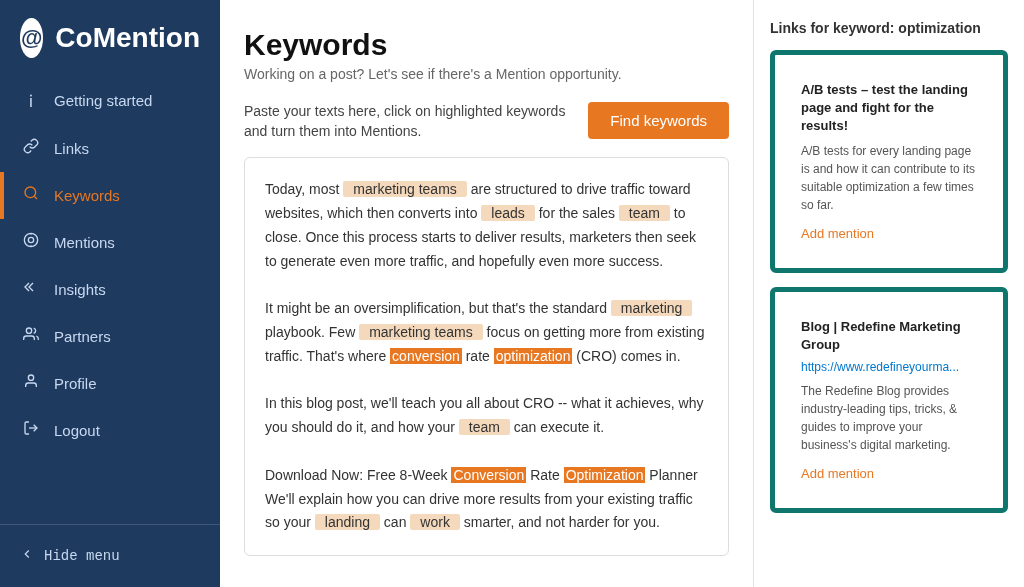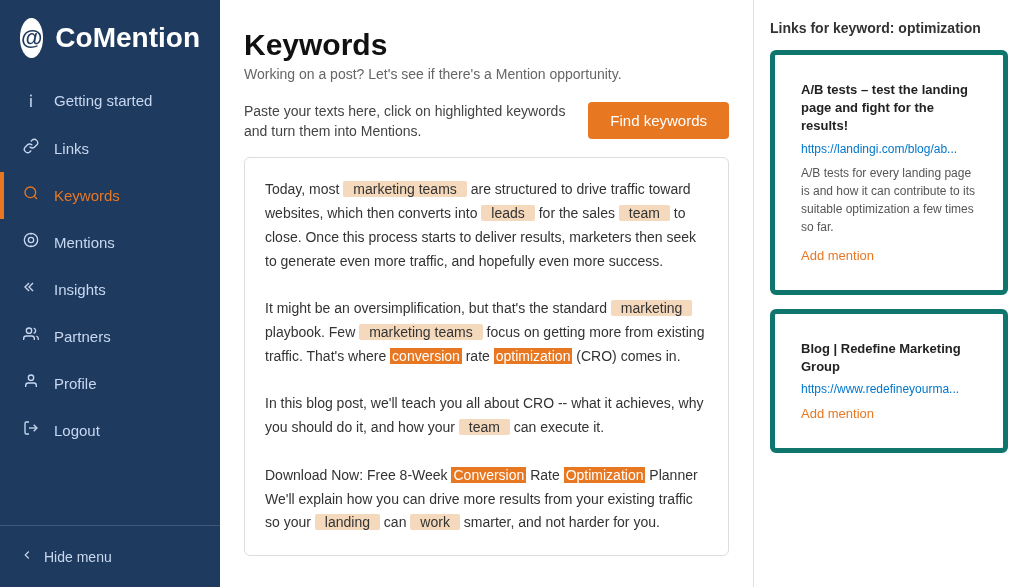--- a/index.html
+++ b/index.html
@@ -58,20 +58,21 @@
     }
     .nav-icon {
       font-size: 17px;
       width: 22px;
       text-align: center;
     }
     .sidebar-bottom {
       margin-top: auto;
       border-top: 1px solid rgba(255,255,255,0.15);
       padding: 10px 0;
+      font-family: Liberation Mono, monospace;
     }
     .hide-menu {
       display: flex;
       align-items: center;
       padding: 12px 20px;
       gap: 10px;
       color: #c8d8f0;
       cursor: pointer;
       font-size: 14px;
     }
@@ -345,26 +346,26 @@
       </div>
     </div>
 
     <div id="right-panel">
       <p class="links-header">
         <span>Links for keyword: </span><span class="links-keyword">optimization</span>
       </p>
 
       <div class="link-card">
         <div class="link-card-title">A/B tests – test the landing page and fight for the results!</div>
-        <div class="link-card-url">https://landingi.com/blog/ab...</div>
         <div class="link-card-desc">A/B tests for every landing page is and how it can contribute to its suitable optimization a few times so far.</div>
         <button class="add-mention-btn">Add mention</button>
       </div>
 
       <div class="link-card">
         <div class="link-card-title">Blog | Redefine Marketing Group</div>
         <div class="link-card-url">https://www.redefineyourma...</div>
+        <div class="link-card-desc">The Redefine Blog provides industry-leading tips, tricks, &amp; guides to improve your business's digital marketing.</div>
         <button class="add-mention-btn">Add mention</button>
       </div>
     </div>
 
   </div>
 </div>
 
 </body></html>

